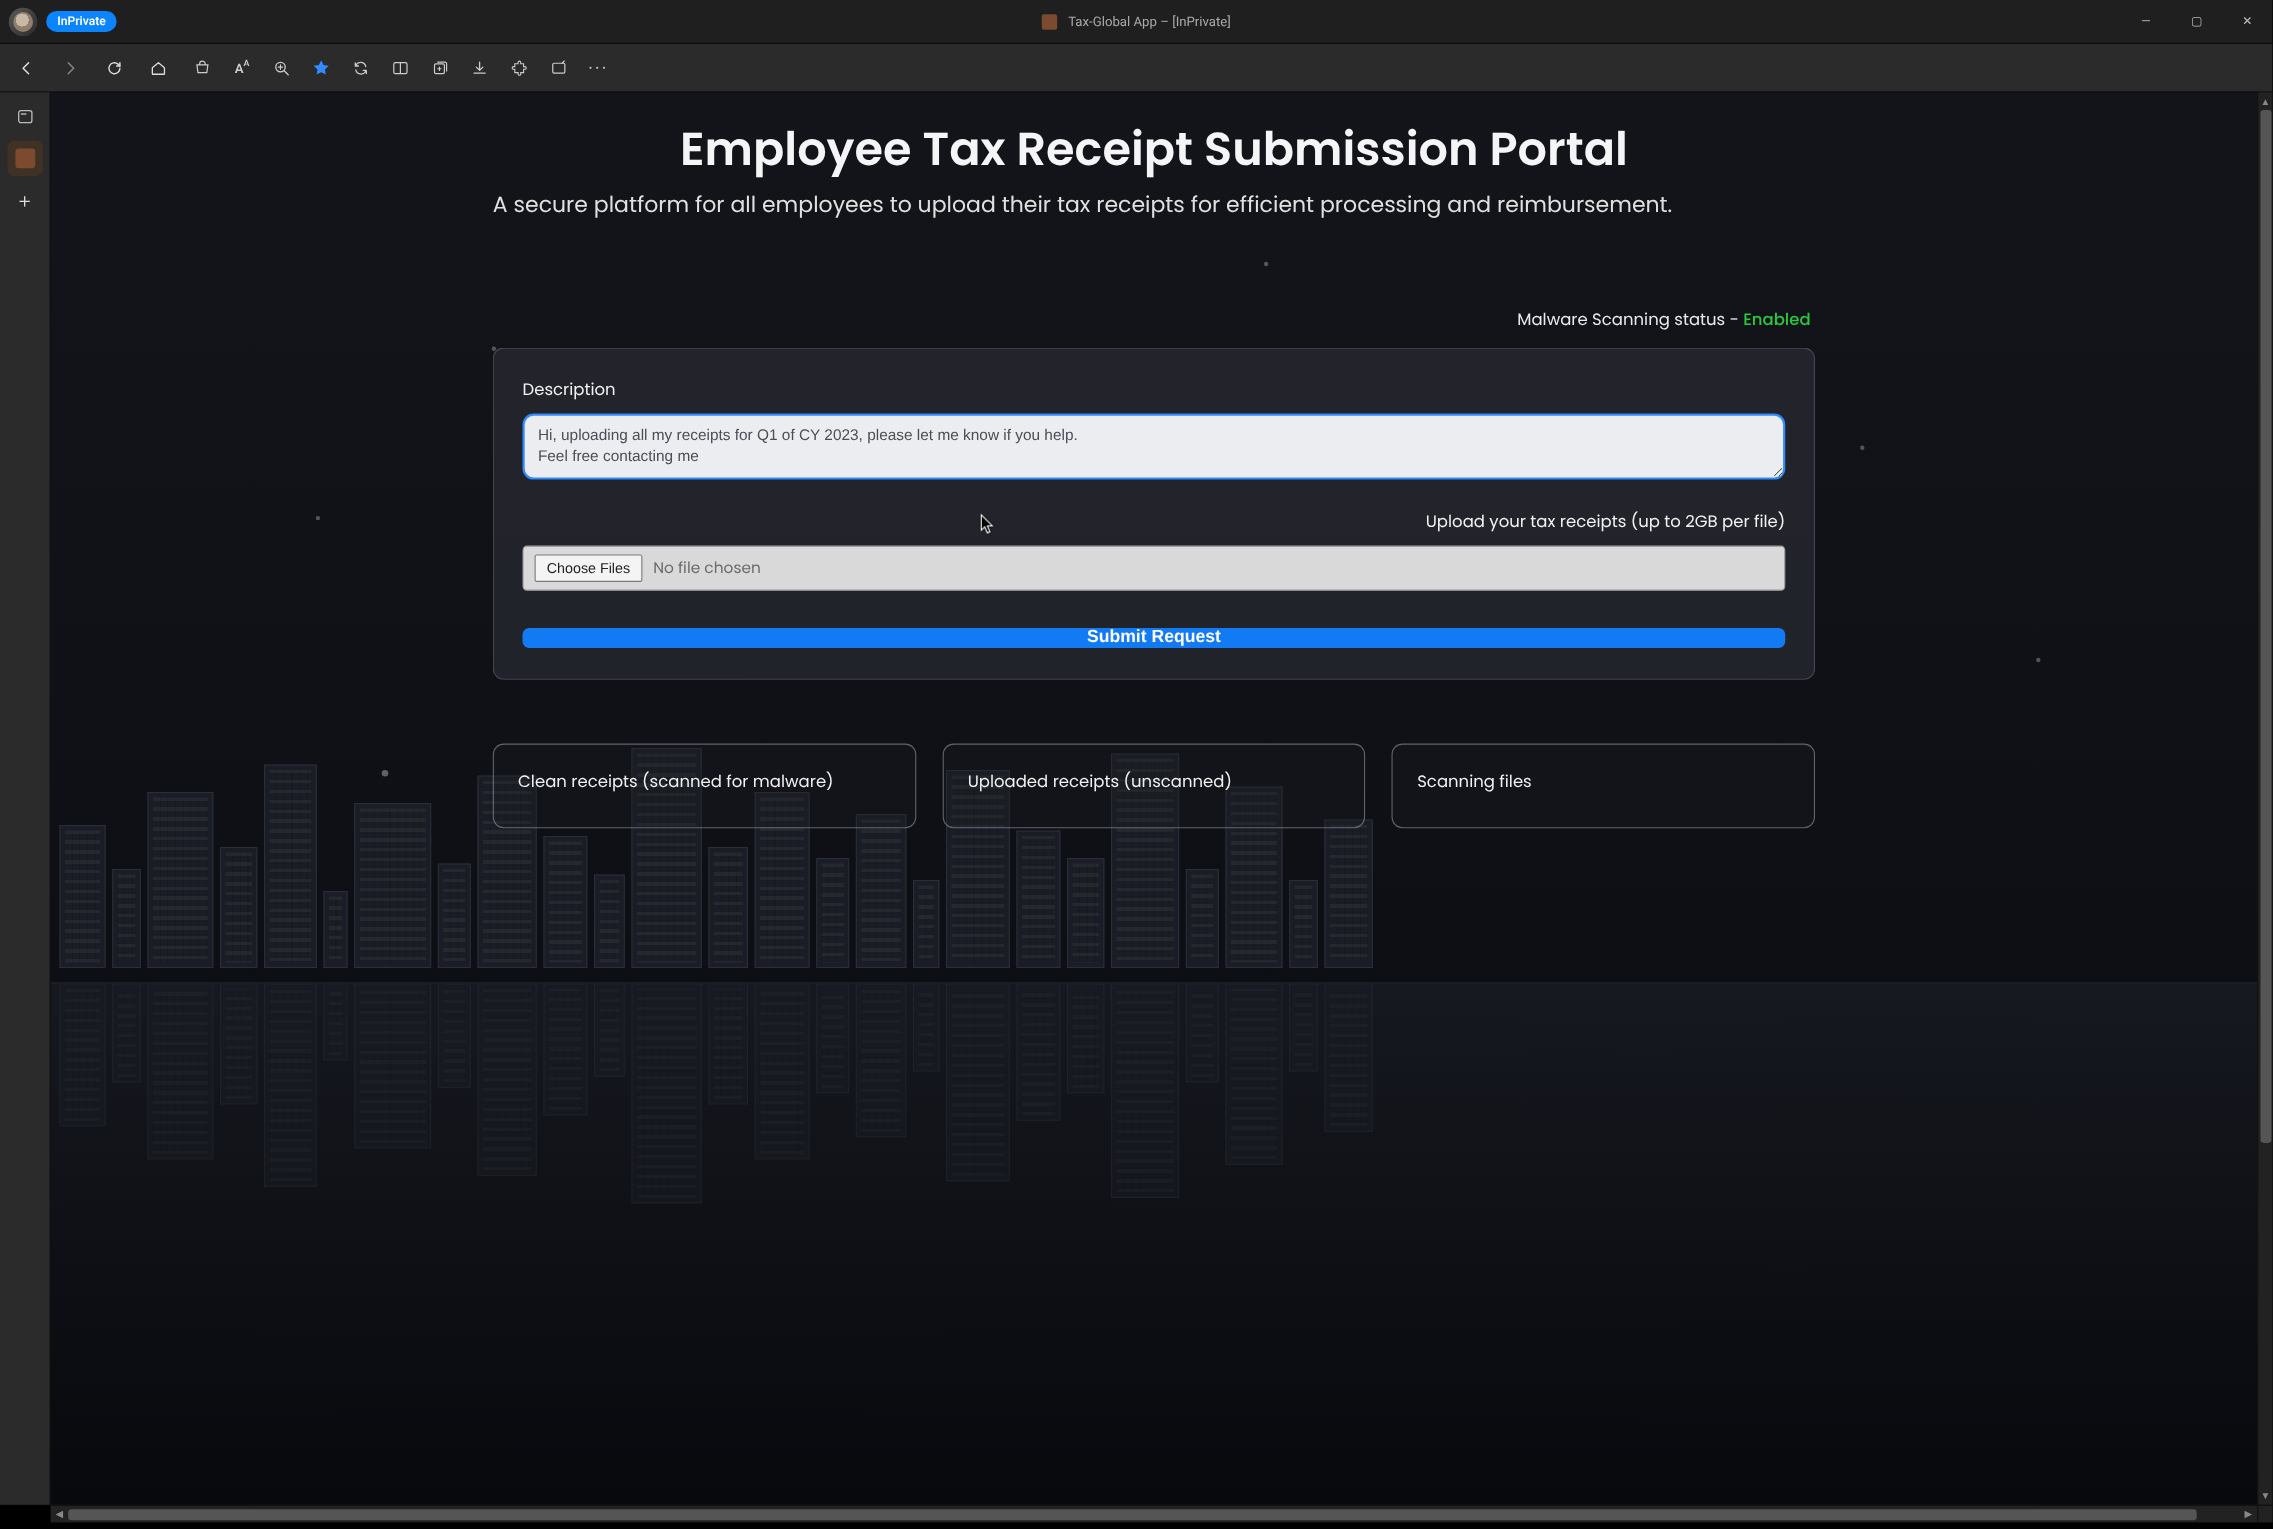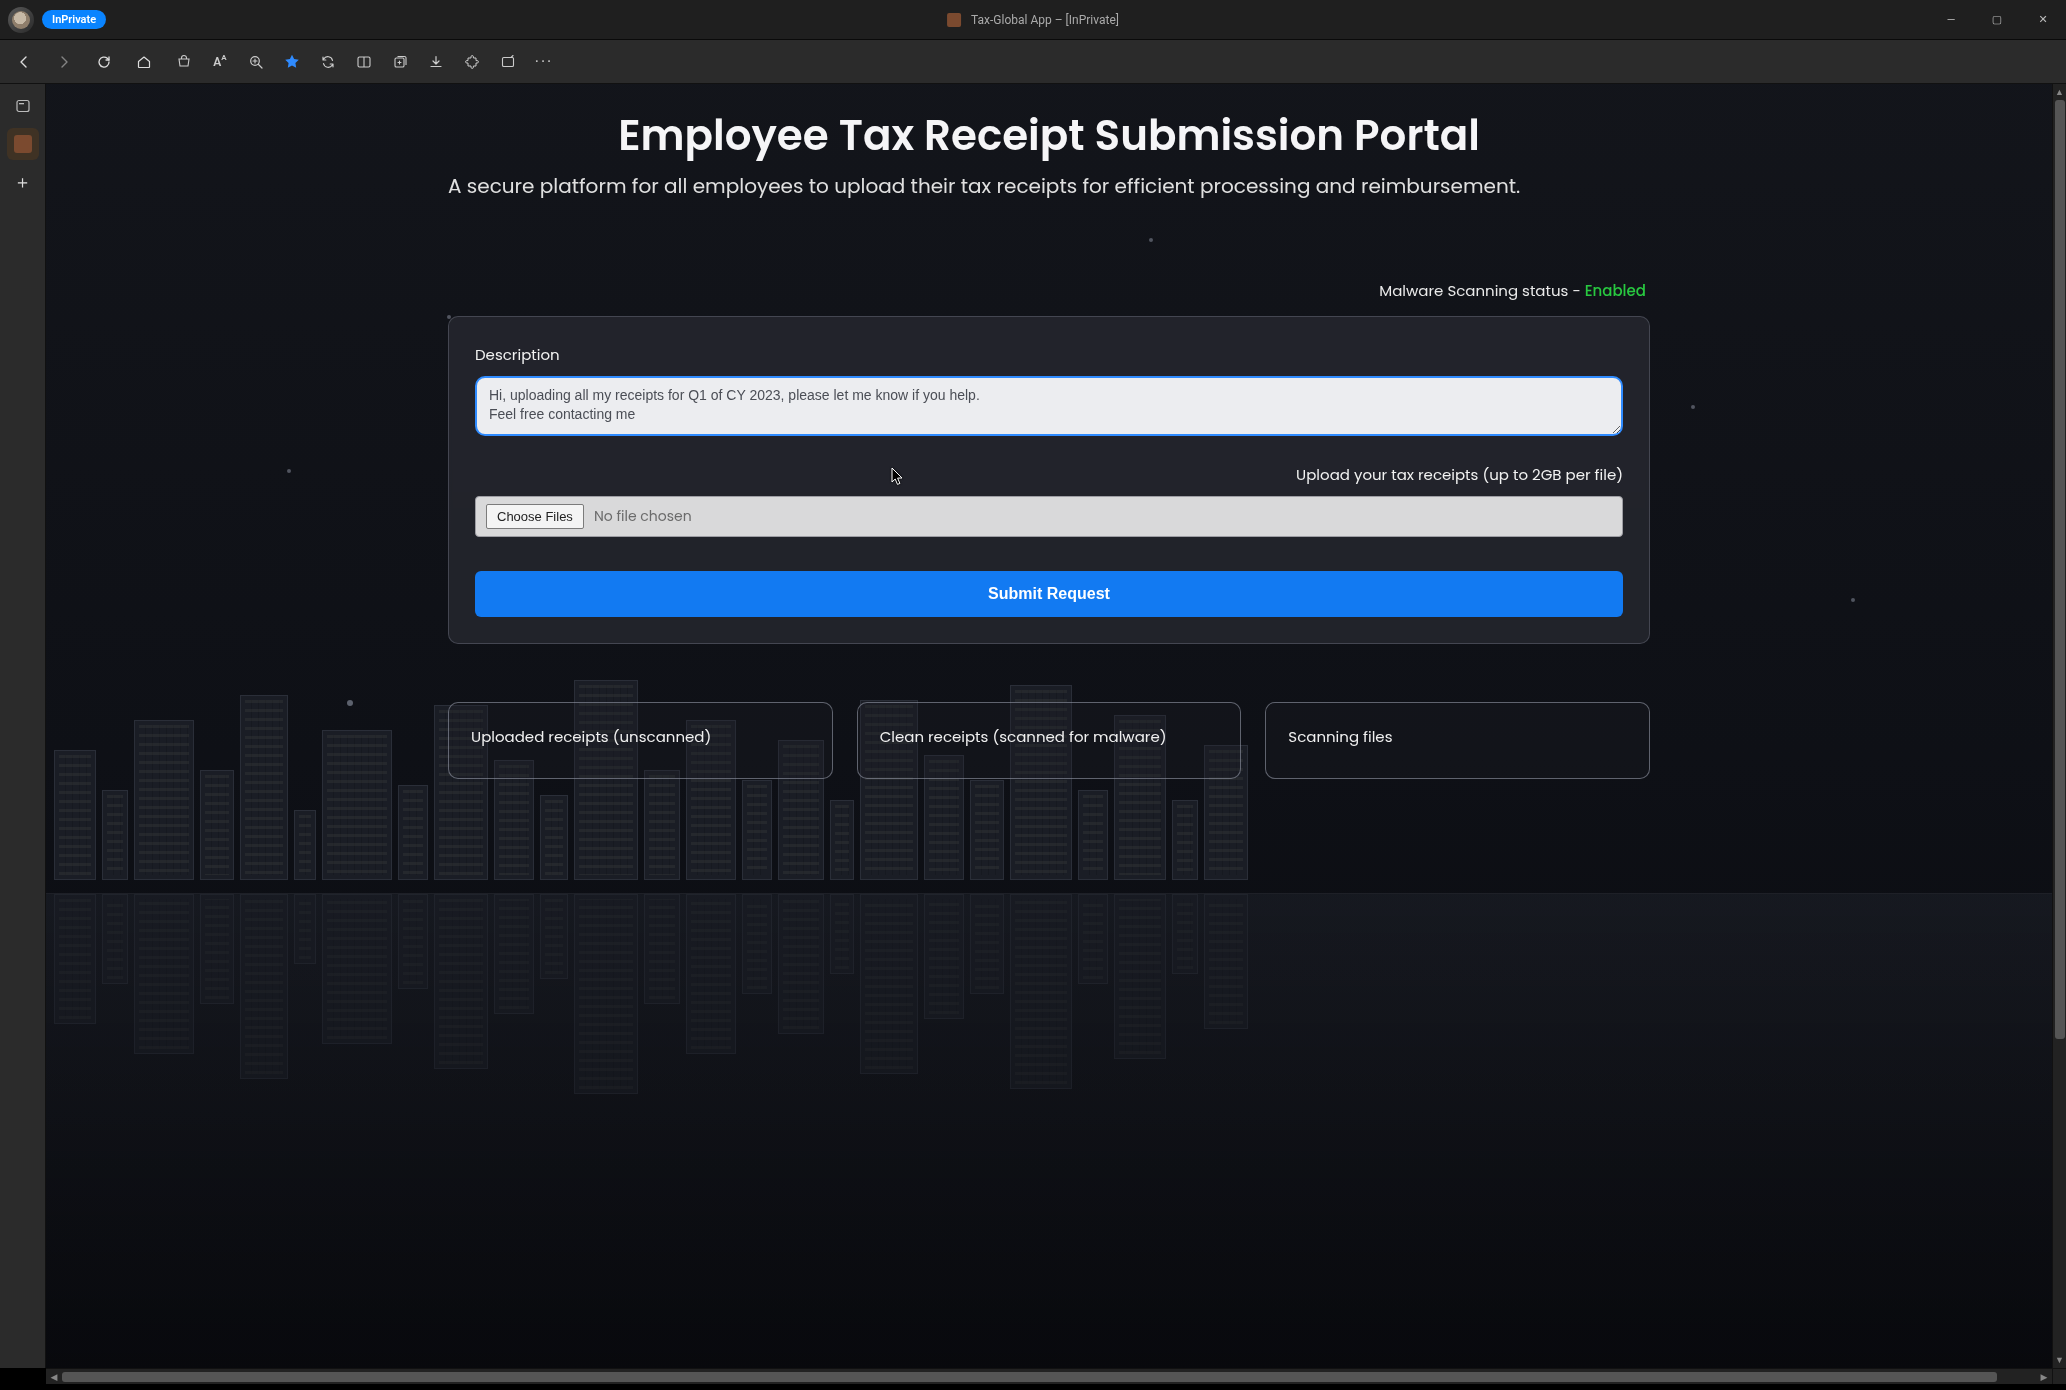--- a/index.html
+++ b/index.html
@@ -247,21 +247,20 @@
     font:13px Arial,sans-serif;
     padding:4px 10px;
     background:#f4f4f4;
     border:1px solid #7b7b7b;
     border-radius:2px;
     color:#222;
   }
   .submit-btn{
     width:100%;
     margin-top:34px;
-    padding:14px;
     background:#127af2;
     color:#fff;
     font-size:16px;
     font-weight:600;
     border:none;
     border-radius:6px;
     cursor:pointer;
   }
 
   .panels{
@@ -521,24 +520,24 @@
         <div class="file-wrap">
           <button type="button">Choose Files</button>
           <span>No file chosen</span>
         </div>
 
         <button class="submit-btn">Submit Request</button>
       </div>
 
       <div class="panels">
         <div class="panel">
-          <h3>Uploaded receipts (unscanned)</h3>
+          <h3>Clean receipts (scanned for malware)</h3>
         </div>
         <div class="panel">
-          <h3>Clean receipts (scanned for malware)</h3>
+          <h3>Uploaded receipts (unscanned)</h3>
         </div>
         <div class="panel">
           <h3>Scanning files</h3>
         </div>
       </div>
     </div>
   </div>
 
   <div class="cursor" style="left:845px;top:383px">
     <svg width="14" height="20" viewBox="0 0 14 20">

